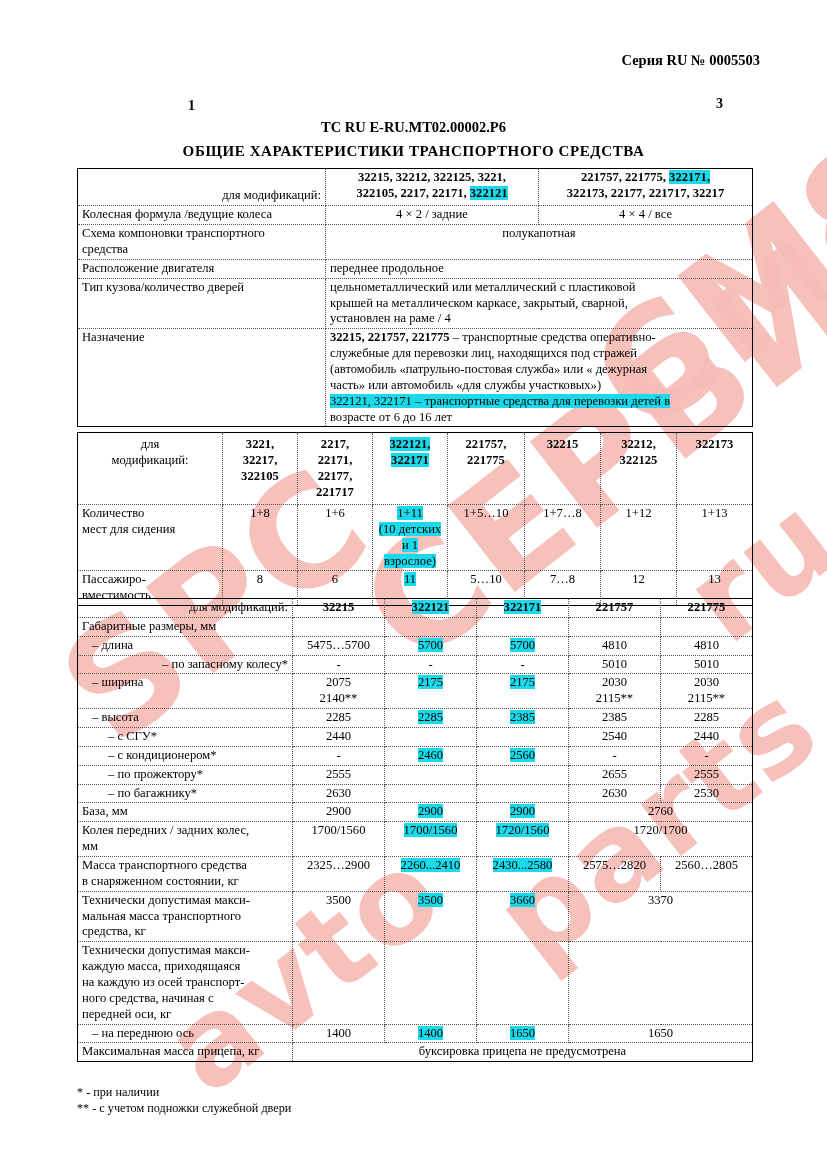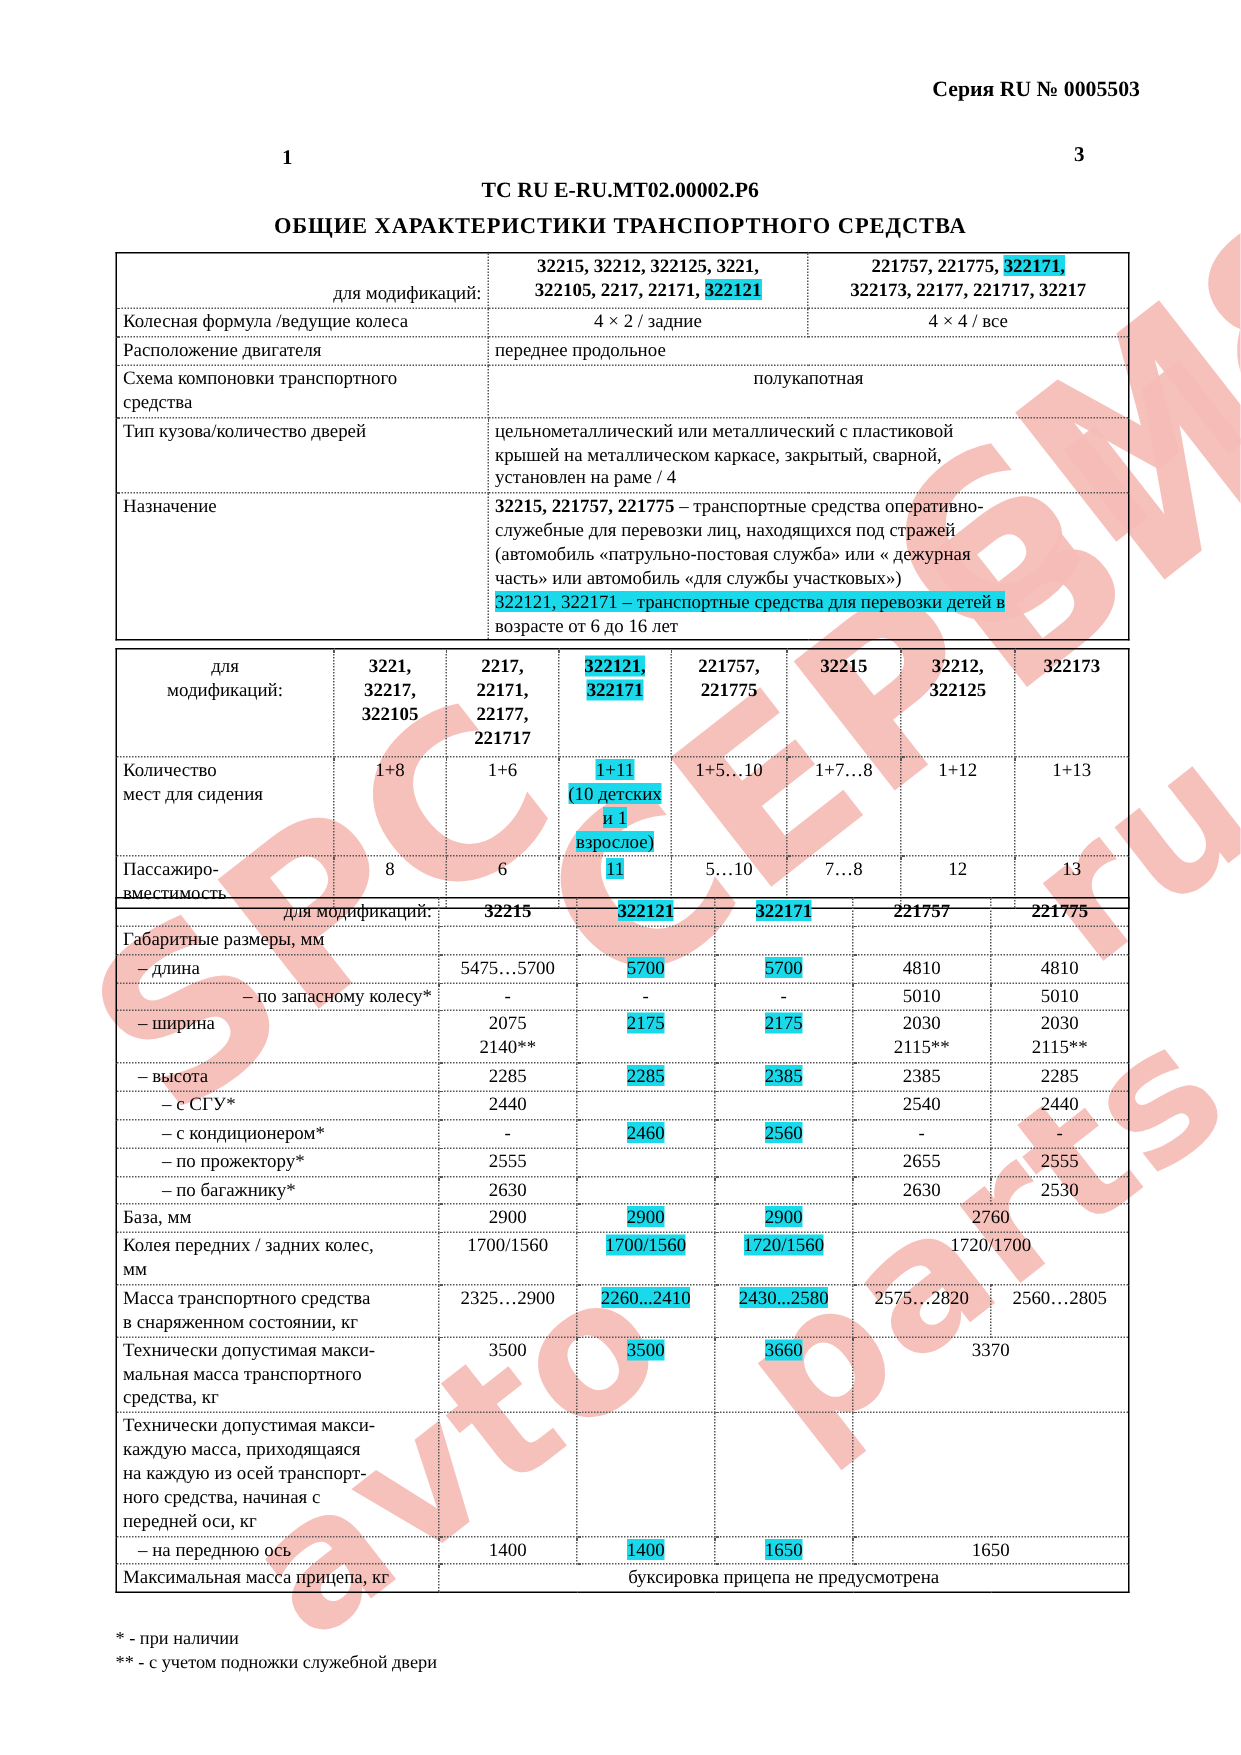--- a/index.html
+++ b/index.html
@@ -137,29 +137,29 @@
             <div>221757, 221775, <span class="hl">322171,</span></div>
             <div>322173, 22177, 221717, 32217</div>
           </td>
         </tr>
         <tr>
           <td class="lft">Колесная формула /ведущие колеса</td>
           <td class="c">4 × 2 / задние</td>
           <td class="c rgt">4 × 4 / все</td>
         </tr>
         <tr>
+          <td class="lft">
+            <div>Схема компоновки транспортного</div>
+            <div>средства</div>
+          </td>
+          <td class="c rgt" colspan="2">полукапотная</td>
+        </tr>
+        <tr>
           <td class="lft">Расположение двигателя</td>
           <td class="rgt" colspan="2">переднее продольное</td>
-        </tr>
-        <tr>
-          <td class="lft">
-            <div>Схема компоновки транспортного</div>
-            <div>средства</div>
-          </td>
-          <td class="c rgt" colspan="2">полукапотная</td>
         </tr>
         <tr>
           <td class="lft">Тип кузова/количество дверей</td>
           <td class="rgt" colspan="2">
             <div>цельнометаллический или металлический с пластиковой</div>
             <div>крышей на металлическом каркасе, закрытый, сварной,</div>
             <div>установлен на раме / 4</div>
           </td>
         </tr>
         <tr class="solid-bot">

